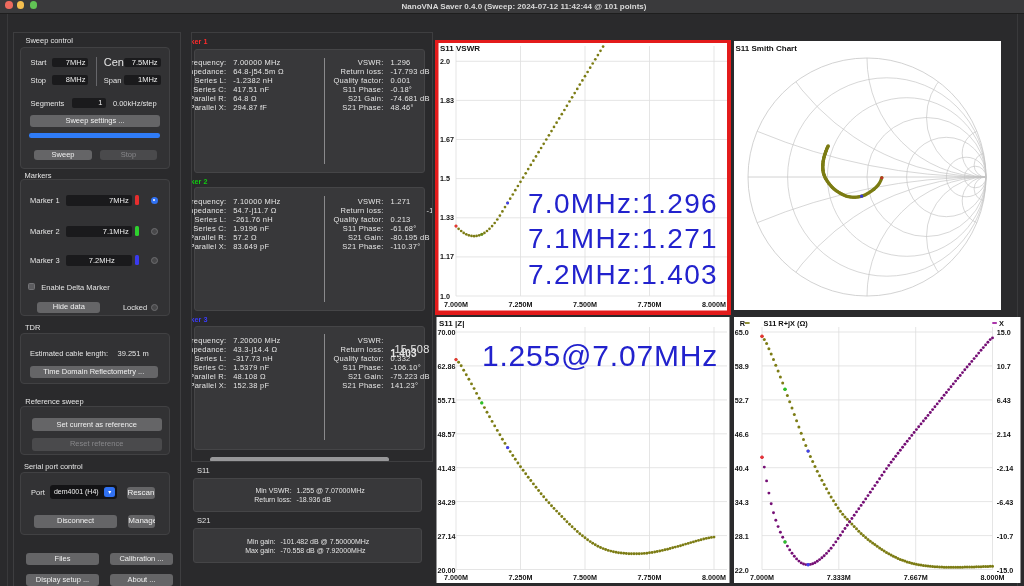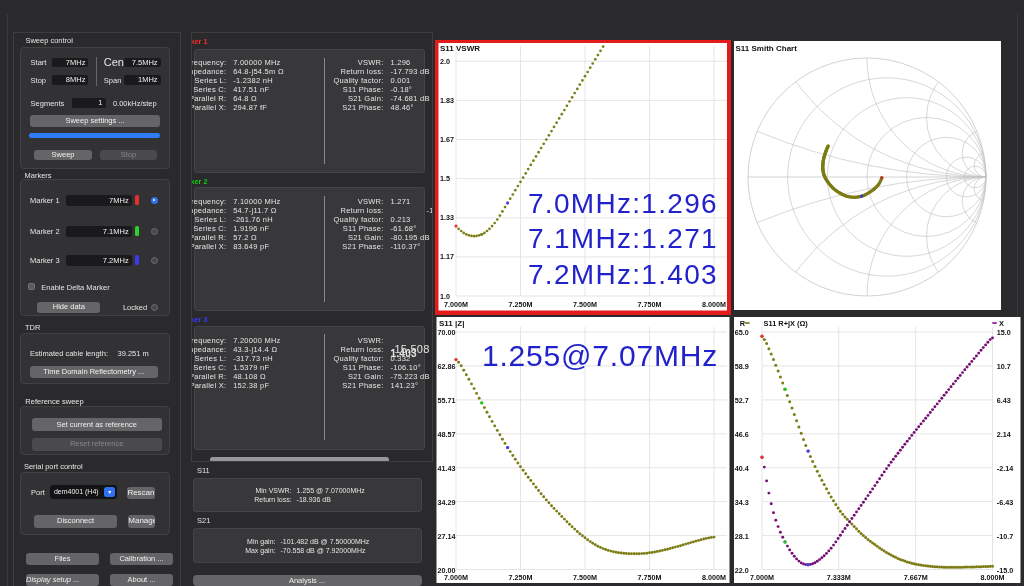--- a/index.html
+++ b/index.html
@@ -1,13 +1,19 @@
 <!DOCTYPE html>
 <html><head><meta charset="utf-8"><style>html,body{margin:0;padding:0;width:1024px;height:586px;overflow:hidden;font-family:"Liberation Sans",sans-serif;background:#2a2a2c;}*{box-sizing:border-box;}</style></head><body>
 <div style="position:absolute;left:0;top:0;width:1024px;height:586px;background:#2a2a2c;">
+    <div style="position:absolute;left:0;top:0;width:1024px;height:14px;background:#3a3a3c;border-bottom:1px solid #1e1e1e;">
+      <div style="position:absolute;left:5.1000000000000005px;top:1.3px;width:7.6px;height:7.6px;border-radius:50%;background:#ed6a5e;"></div>
+      <div style="position:absolute;left:16.9px;top:1.3px;width:7.6px;height:7.6px;border-radius:50%;background:#f5bf4f;"></div>
+      <div style="position:absolute;left:29.599999999999998px;top:1.3px;width:7.6px;height:7.6px;border-radius:50%;background:#61c455;"></div>
+      <div style="position:absolute;left:24px;top:0;width:1000px;text-align:center;font-size:8px;font-weight:bold;line-height:14px;color:#d9d9d9;">NanoVNA Saver 0.4.0 (Sweep: 2024-07-12 11:42:44 @ 101 points)</div>
+    </div>
     <div style="position:absolute;left:7px;top:14px;width:1px;height:572px;background:#39393b;"></div>
     <div style="position:absolute;left:1017px;top:14px;width:1px;height:572px;background:#39393b;"></div>
     <div style="position:absolute;left:13px;top:32px;width:168px;height:554px;border:1px solid #3e3e40;border-bottom:none;"></div>
     <div style="position:absolute;left:25.4px;top:33.4px;font-size:7.5px;line-height:15.0px;height:15.0px;color:#e4e4e4;font-weight:normal;white-space:nowrap;">Sweep control</div>
     <div style="position:absolute;left:19.7px;top:46.5px;width:150px;height:122.5px;background:#323234;border:1px solid #414143;border-radius:4px;box-sizing:border-box;"></div>
     <div style="position:absolute;left:30.6px;top:55.3px;font-size:7.5px;line-height:15.0px;height:15.0px;color:#e4e4e4;font-weight:normal;white-space:nowrap;">Start</div>
     <div style="position:absolute;left:52.4px;top:57.9px;width:36px;height:9.6px;background:#1a1a1c;border-radius:2px;color:#efefef;font-size:7.5px;line-height:9.6px;text-align:right;padding-right:3px;box-sizing:border-box;">7MHz</div>
     <div style="position:absolute;left:103.8px;top:55.3px;font-size:11px;line-height:15.0px;height:15.0px;color:#e4e4e4;font-weight:normal;white-space:nowrap;width:20px;overflow:hidden;">Cente</div>
     <div style="position:absolute;left:124.2px;top:57.9px;width:36.4px;height:9.6px;background:#1a1a1c;border-radius:2px;color:#efefef;font-size:7.5px;line-height:9.6px;text-align:right;padding-right:3px;box-sizing:border-box;">7.5MHz</div>
     <div style="position:absolute;left:30.6px;top:72.8px;font-size:7.5px;line-height:15.0px;height:15.0px;color:#e4e4e4;font-weight:normal;white-space:nowrap;">Stop</div>
@@ -27,21 +33,21 @@
     <div style="position:absolute;left:30px;top:192.5px;font-size:7.5px;line-height:15.0px;height:15.0px;color:#e4e4e4;font-weight:normal;white-space:nowrap;">Marker 1</div>
     <div style="position:absolute;left:65.7px;top:194.5px;width:66px;height:11px;background:#1a1a1c;border-radius:2px;color:#efefef;font-size:7.5px;line-height:11px;text-align:right;padding-right:3px;box-sizing:border-box;">7MHz</div>
     <div style="position:absolute;left:135.3px;top:195px;width:3.8px;height:10px;background:#e62e2e;border-radius:1.5px;"></div>
     <div style="position:absolute;left:150.9px;top:196.5px;width:7px;height:7px;border-radius:50%;background:#3071f2;"></div>
     <div style="position:absolute;left:153.4px;top:199px;width:2px;height:2px;border-radius:50%;background:#fff;"></div>
     <div style="position:absolute;left:30px;top:223.7px;font-size:7.5px;line-height:15.0px;height:15.0px;color:#e4e4e4;font-weight:normal;white-space:nowrap;">Marker 2</div>
     <div style="position:absolute;left:65.7px;top:225.7px;width:66px;height:11px;background:#1a1a1c;border-radius:2px;color:#efefef;font-size:7.5px;line-height:11px;text-align:right;padding-right:3px;box-sizing:border-box;">7.1MHz</div>
     <div style="position:absolute;left:135.3px;top:226.2px;width:3.8px;height:10px;background:#2ed12e;border-radius:1.5px;"></div>
     <div style="position:absolute;left:150.9px;top:227.7px;width:7px;height:7px;border-radius:50%;background:#48484a;border:1px solid #6e6e70;"></div>
     <div style="position:absolute;left:30px;top:252.5px;font-size:7.5px;line-height:15.0px;height:15.0px;color:#e4e4e4;font-weight:normal;white-space:nowrap;">Marker 3</div>
-    <div style="position:absolute;left:65.7px;top:254.5px;width:66px;height:11px;background:#1a1a1c;border-radius:2px;color:#efefef;font-size:7.5px;line-height:11px;text-align:right;padding-right:3px;box-sizing:border-box;">7.2MHz</div>
+    <div style="position:absolute;left:65.7px;top:254.5px;width:66px;height:11px;background:#1a1a1c;border-radius:2px;color:#efefef;font-size:7.5px;line-height:11px;text-align:right;padding-right:17px;box-sizing:border-box;">7.2MHz</div>
     <div style="position:absolute;left:135.3px;top:255px;width:3.8px;height:10px;background:#3a3aee;border-radius:1.5px;"></div>
     <div style="position:absolute;left:150.9px;top:256.5px;width:7px;height:7px;border-radius:50%;background:#48484a;border:1px solid #6e6e70;"></div>
     <div style="position:absolute;left:28.4px;top:283.3px;width:7px;height:7px;background:#5c5c5f;border:1px solid #737376;border-radius:1.5px;"></div>
     <div style="position:absolute;left:41.3px;top:279.5px;font-size:7.5px;line-height:15.0px;height:15.0px;color:#e4e4e4;font-weight:normal;white-space:nowrap;">Enable Delta Marker</div>
     <div style="position:absolute;left:37.3px;top:302px;width:63px;height:10.6px;background:#656567;border-radius:3px;color:#f0f0f0;font-size:7.5px;line-height:10.6px;text-align:center;overflow:hidden;white-space:nowrap;">Hide data</div>
     <div style="position:absolute;left:122.9px;top:299.8px;font-size:7.5px;line-height:15.0px;height:15.0px;color:#e4e4e4;font-weight:normal;white-space:nowrap;">Locked</div>
     <div style="position:absolute;left:150.9px;top:303.8px;width:7px;height:7px;border-radius:50%;background:#48484a;border:1px solid #6e6e70;"></div>
     <div style="position:absolute;left:25px;top:320.2px;font-size:7.5px;line-height:15.0px;height:15.0px;color:#e4e4e4;font-weight:normal;white-space:nowrap;">TDR</div>
     <div style="position:absolute;left:19.7px;top:333px;width:150px;height:51px;background:#323234;border:1px solid #414143;border-radius:4px;box-sizing:border-box;"></div>
     <div style="position:absolute;left:30px;top:346.4px;font-size:7.5px;line-height:15.0px;height:15.0px;color:#e4e4e4;font-weight:normal;white-space:nowrap;">Estimated cable length:</div>
@@ -53,21 +59,21 @@
     <div style="position:absolute;left:31.6px;top:438px;width:130.1px;height:12.5px;background:#4a4a4c;border-radius:3px;color:#87878a;font-size:7.5px;line-height:12.5px;text-align:center;overflow:hidden;white-space:nowrap;">Reset reference</div>
     <div style="position:absolute;left:23.9px;top:458.5px;font-size:7.5px;line-height:15.0px;height:15.0px;color:#e4e4e4;font-weight:normal;white-space:nowrap;">Serial port control</div>
     <div style="position:absolute;left:19.7px;top:472px;width:150px;height:63px;background:#323234;border:1px solid #414143;border-radius:4px;box-sizing:border-box;"></div>
     <div style="position:absolute;left:31px;top:484.5px;font-size:7.5px;line-height:15.0px;height:15.0px;color:#e4e4e4;font-weight:normal;white-space:nowrap;">Port</div>
     <div style="position:absolute;left:49.9px;top:485.4px;width:66.8px;height:13.4px;background:#131315;border-radius:3px;color:#efefef;font-size:7px;line-height:13.4px;padding-left:4px;">dem4001 (H4)<div style="position:absolute;right:1.5px;top:1.5px;width:11px;height:10.4px;background:#3071f2;border-radius:2.5px;color:#fff;font-size:6px;text-align:center;line-height:10.4px;">▾</div></div>
     <div style="position:absolute;left:127.2px;top:486.5px;width:27.5px;height:12.3px;background:#656567;border-radius:3px;color:#f0f0f0;font-size:8px;line-height:12.3px;text-align:center;overflow:hidden;white-space:nowrap;">Rescan</div>
     <div style="position:absolute;left:34.4px;top:515.3px;width:82.3px;height:12.3px;background:#656567;border-radius:3px;color:#f0f0f0;font-size:7.5px;line-height:12.3px;text-align:center;overflow:hidden;white-space:nowrap;">Disconnect</div>
     <div style="position:absolute;left:128.3px;top:515.3px;width:26.4px;height:12.3px;background:#656567;border-radius:3px;color:#f0f0f0;font-size:8px;line-height:12.3px;text-align:center;overflow:hidden;white-space:nowrap;">Manage</div>
     <div style="position:absolute;left:26px;top:553px;width:73px;height:11.5px;background:#656567;border-radius:3px;color:#f0f0f0;font-size:7.5px;line-height:11.5px;text-align:center;overflow:hidden;white-space:nowrap;">Files</div>
     <div style="position:absolute;left:110px;top:553px;width:63px;height:11.5px;background:#656567;border-radius:3px;color:#f0f0f0;font-size:7.5px;line-height:11.5px;text-align:center;overflow:hidden;white-space:nowrap;">Calibration ...</div>
-    <div style="position:absolute;left:26px;top:574px;width:73px;height:12px;background:#656567;border-radius:3px;color:#f0f0f0;font-size:7.5px;line-height:12px;text-align:left;overflow:hidden;white-space:nowrap;font-style:italic;">Display setup ...</div>
+    <div style="position:absolute;left:26px;top:574px;width:73px;height:12px;background:#656567;border-radius:3px;color:#f0f0f0;font-size:7.5px;line-height:12px;text-align:center;overflow:hidden;white-space:nowrap;">Display setup ...</div>
     <div style="position:absolute;left:110px;top:574px;width:63px;height:12px;background:#656567;border-radius:3px;color:#f0f0f0;font-size:7.5px;line-height:12px;text-align:center;overflow:hidden;white-space:nowrap;">About ...</div>
     <div style="position:absolute;left:191px;top:32px;width:242px;height:430px;border:1px solid #3e3e40;overflow:hidden;">
       <div style="position:absolute;left:-14.199999999999989px;top:2.3px;font-size:7.2px;line-height:14.4px;height:14.4px;color:#ff2b2b;font-weight:bold;white-space:nowrap;">Marker 1</div>
       <div style="position:absolute;left:1.5px;top:16px;width:231.5px;height:124px;background:#38383a;border:1px solid #454547;border-radius:3px;"></div>
       <div style="position:absolute;left:131.7px;top:24.5px;width:1px;height:106px;background:#8a8a8c;"></div>
       <div style="position:absolute;right:205.7px;top:21.799999999999997px;font-size:7.5px;line-height:15.0px;height:15.0px;color:#e4e4e4;font-weight:normal;white-space:nowrap;letter-spacing:0.25px;">Frequency:</div>
       <div style="position:absolute;left:41.19999999999999px;top:21.799999999999997px;font-size:7.5px;line-height:15.0px;height:15.0px;color:#e4e4e4;font-weight:normal;white-space:nowrap;letter-spacing:0.25px;">7.00000 MHz</div>
       <div style="position:absolute;right:48.5px;top:21.799999999999997px;font-size:7.5px;line-height:15.0px;height:15.0px;color:#e4e4e4;font-weight:normal;white-space:nowrap;letter-spacing:0.25px;">VSWR:</div>
       <div style="position:absolute;left:198.5px;top:21.799999999999997px;font-size:7.5px;line-height:15.0px;height:15.0px;color:#e4e4e4;font-weight:normal;white-space:nowrap;letter-spacing:0.25px;">1.296</div>
       <div style="position:absolute;right:205.7px;top:30.799999999999997px;font-size:7.5px;line-height:15.0px;height:15.0px;color:#e4e4e4;font-weight:normal;white-space:nowrap;letter-spacing:0.25px;">Impedance:</div>
@@ -151,21 +157,20 @@
     <div style="position:absolute;right:732.4px;top:483.6px;font-size:7px;line-height:14px;height:14px;color:#e4e4e4;font-weight:normal;white-space:nowrap;">Min VSWR:</div>
     <div style="position:absolute;left:296.6px;top:483.6px;font-size:7px;line-height:14px;height:14px;color:#e4e4e4;font-weight:normal;white-space:nowrap;">1.255 @ 7.07000MHz</div>
     <div style="position:absolute;right:732.4px;top:493px;font-size:7px;line-height:14px;height:14px;color:#e4e4e4;font-weight:normal;white-space:nowrap;">Return loss:</div>
     <div style="position:absolute;left:296.6px;top:493px;font-size:7px;line-height:14px;height:14px;color:#e4e4e4;font-weight:normal;white-space:nowrap;">-18.936 dB</div>
     <div style="position:absolute;left:197px;top:513.3px;font-size:7.5px;line-height:15.0px;height:15.0px;color:#e4e4e4;font-weight:normal;white-space:nowrap;">S21</div>
     <div style="position:absolute;left:192.5px;top:527.7px;width:229.1px;height:35.6px;background:#38383a;border:1px solid #454547;border-radius:3px;"></div>
     <div style="position:absolute;right:748.5px;top:535px;font-size:7px;line-height:14px;height:14px;color:#e4e4e4;font-weight:normal;white-space:nowrap;">Min gain:</div>
     <div style="position:absolute;left:280.5px;top:535px;font-size:7px;line-height:14px;height:14px;color:#e4e4e4;font-weight:normal;white-space:nowrap;">-101.482 dB @ 7.50000MHz</div>
     <div style="position:absolute;right:748.5px;top:543.8px;font-size:7px;line-height:14px;height:14px;color:#e4e4e4;font-weight:normal;white-space:nowrap;">Max gain:</div>
     <div style="position:absolute;left:280.5px;top:543.8px;font-size:7px;line-height:14px;height:14px;color:#e4e4e4;font-weight:normal;white-space:nowrap;">-70.558 dB @ 7.92000MHz</div>
-    <div style="position:absolute;left:192.5px;top:574.5px;width:229.1px;height:11.5px;background:#656567;border-radius:3px;color:#f0f0f0;font-size:7.5px;line-height:11.5px;text-align:center;overflow:hidden;white-space:nowrap;border-radius:4px;">Analysis ...</div>
     <div style="position:absolute;left:435px;top:39.5px;width:295.5px;height:275.5px;background:#e31b1b;"></div>
     <svg width="1024" height="586" style="position:absolute;left:0;top:0">
       <rect x="438.5" y="43" width="288.5" height="267.5" fill="#ffffff"></rect>
       <line x1="456" y1="61.3" x2="727" y2="61.3" stroke="#dedede" stroke-width="0.8"></line>
       <line x1="456" y1="100.4" x2="727" y2="100.4" stroke="#dedede" stroke-width="0.8"></line>
       <line x1="456" y1="139.5" x2="727" y2="139.5" stroke="#dedede" stroke-width="0.8"></line>
       <line x1="456" y1="178.6" x2="727" y2="178.6" stroke="#dedede" stroke-width="0.8"></line>
       <line x1="456" y1="217.8" x2="727" y2="217.8" stroke="#dedede" stroke-width="0.8"></line>
       <line x1="456" y1="256.9" x2="727" y2="256.9" stroke="#dedede" stroke-width="0.8"></line>
       <line x1="456" y1="296.0" x2="727" y2="296.0" stroke="#dedede" stroke-width="0.8"></line>

